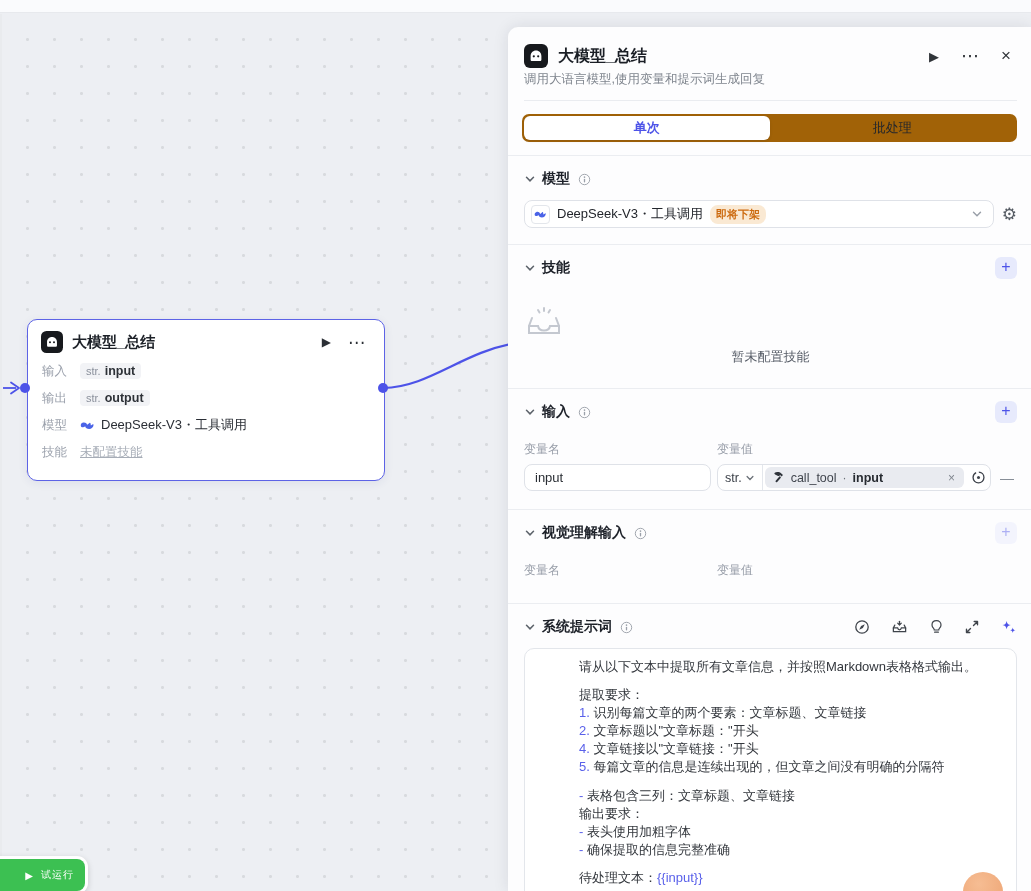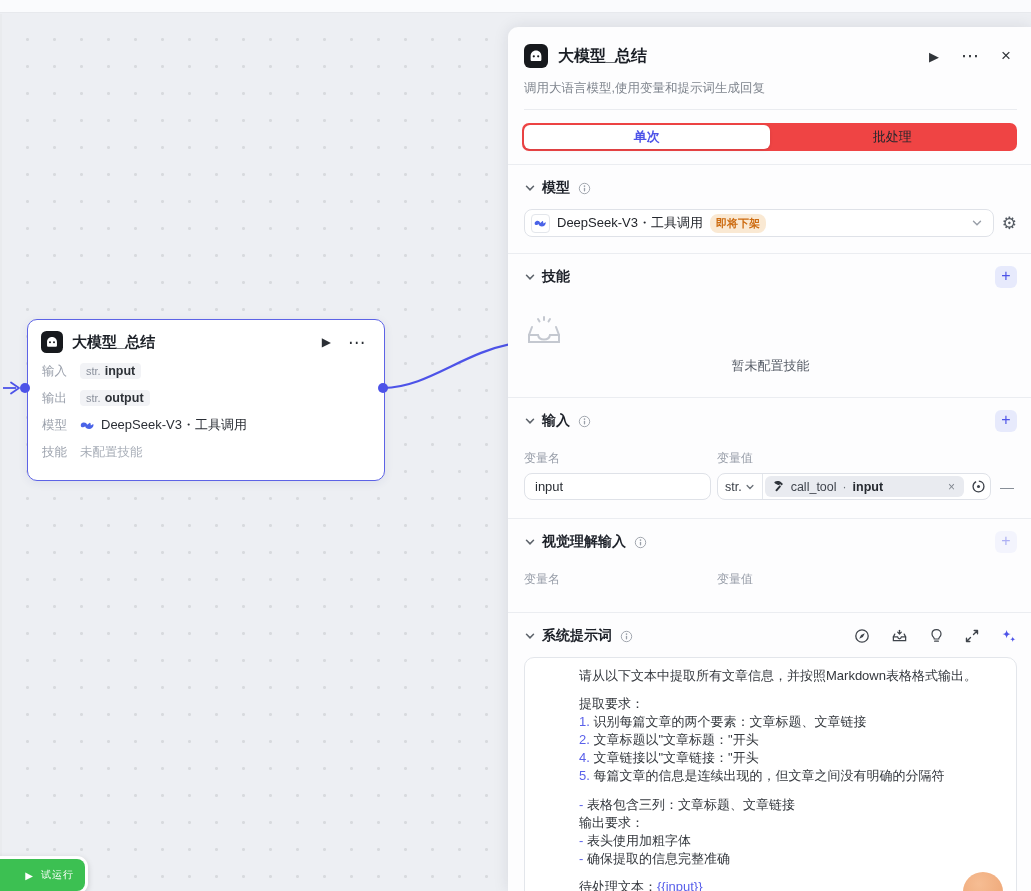--- a/index.html
+++ b/index.html
@@ -25,21 +25,21 @@
   .node-title { font-size:15px; font-weight:700; color:#1d2128; flex:1; }
   .node-act { color:#2b2f35; font-size:12px; cursor:pointer; padding:0 4px; }
   .node-act.more { font-size:17px; letter-spacing:1px; }
   .node-row { display:flex; align-items:center; margin:0 14px 7px 14px; height:20px; }
   .node-row .rlabel { width:38px; color:#9ba1ac; font-size:12.5px; flex:none; }
   .pill { display:inline-flex; align-items:center; gap:4px; background:#f2f3f6;
     border-radius:4px; padding:1px 6px; }
   .pill .ptype { font-size:11px; color:#8b919c; }
   .pill .pval { font-size:12.5px; font-weight:700; color:#2e3238; }
   .node-model { display:flex; align-items:center; gap:6px; font-size:13px; color:#2a2e35; }
-  .node-dim { color:#a7adb7; font-size:12.5px; }
+  .node-dim { color:#a7adb7; font-size:12.5px;text-decoration:underline; }
 
   
   .testrun-wrap { position:absolute; left:-13px; top:842px; width:99px; height:38px;
     background:#fff; border-radius:11px; box-shadow:0 2px 6px rgba(0,0,0,.16); z-index:4;
     padding:3px; cursor:pointer; }
   .testrun { width:100%; height:100%; background:#3cc052; border-radius:8px;
     display:flex; align-items:center; justify-content:flex-end; gap:8px; padding-right:11px;
     color:#fff; }
   .testrun .tr-label { font-size:10px; font-weight:400; letter-spacing:1px; }
   .testrun .tr-play { font-size:10px; }
@@ -52,24 +52,24 @@
   
   .panel { position:absolute; left:508px; top:27px; width:523px; height:864px;
     background:#fdfdfe; border-radius:10px 0 0 0; z-index:10;
     box-shadow:0 0 16px rgba(25,30,50,.10); overflow:hidden; }
   .p-head { padding:17px 14px 0 16px; }
   .p-head-row { display:flex; align-items:center; gap:10px; }
   .p-title { font-size:16px; font-weight:700; color:#1b1f26; flex:1; }
   .p-act { color:#303439; cursor:pointer; padding:0 6px; font-size:13px; }
   .p-act.more { font-size:18px; }
   .p-act.close { font-size:17px; }
-  .p-sub { margin-top:12px; font-size:12.5px; color:#7e848d; }
+  .p-sub { margin-top:3px; font-size:12.5px; color:#7e848d; }
   .divider { height:1px; background:#eaecf0; margin-top:12px; }
 
-  .tabs { margin:13px 14px; height:28px; background:#ef4444; border-radius:7px;
+  .tabs { margin:13px 14px; height:28px; background:#a16207; border-radius:7px;
     display:flex; padding:2px; }
   .tab { flex:1; display:flex; align-items:center; justify-content:center;
     font-size:13px; color:#23262c; border-radius:6px; cursor:pointer; }
   .tab.active { background:#fff; color:#4d53e8; font-weight:700;
     box-shadow:0 1px 3px rgba(30,35,60,.12); }
 
   .section { border-top:1px solid #ebedf1; padding:12px 14px 0 16px; }
   .sec-head { display:flex; align-items:center; gap:6px; height:22px; }
   .chev { color:#5d636b; flex:none; display:flex; }
   .sec-label { font-size:14px; font-weight:600; color:#1d2129; }

